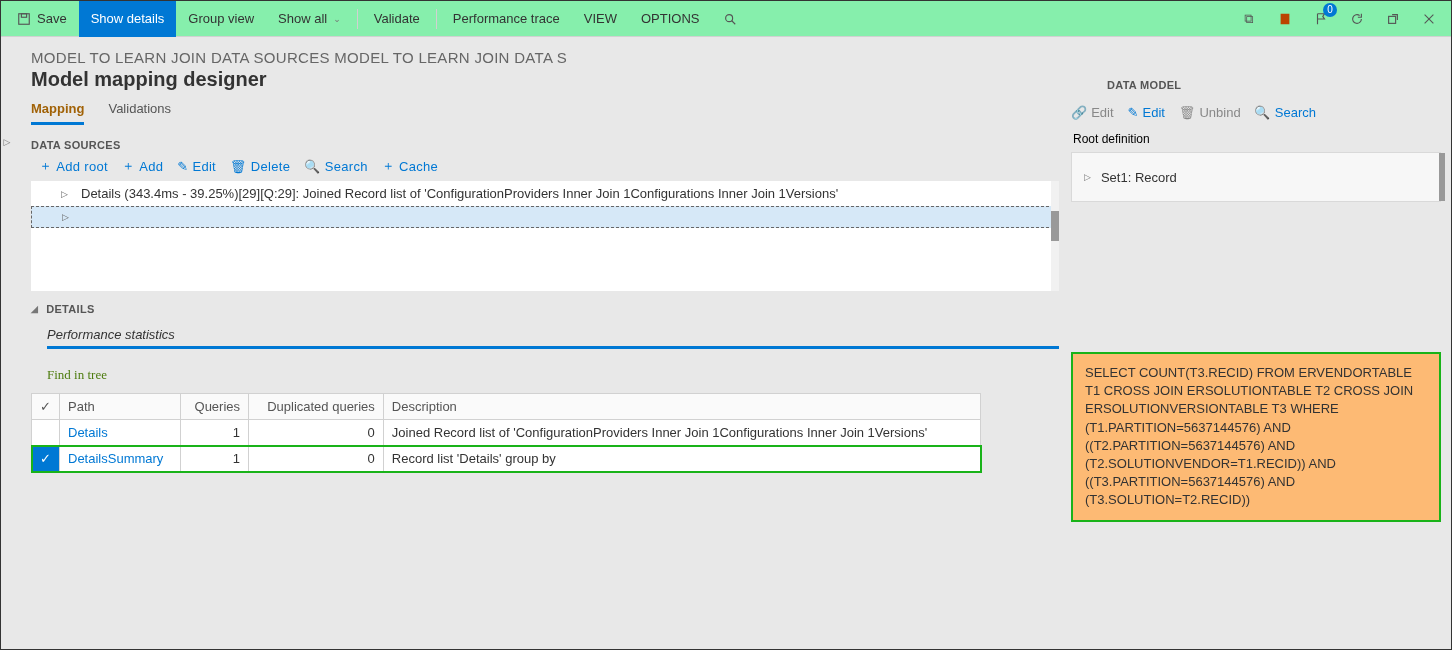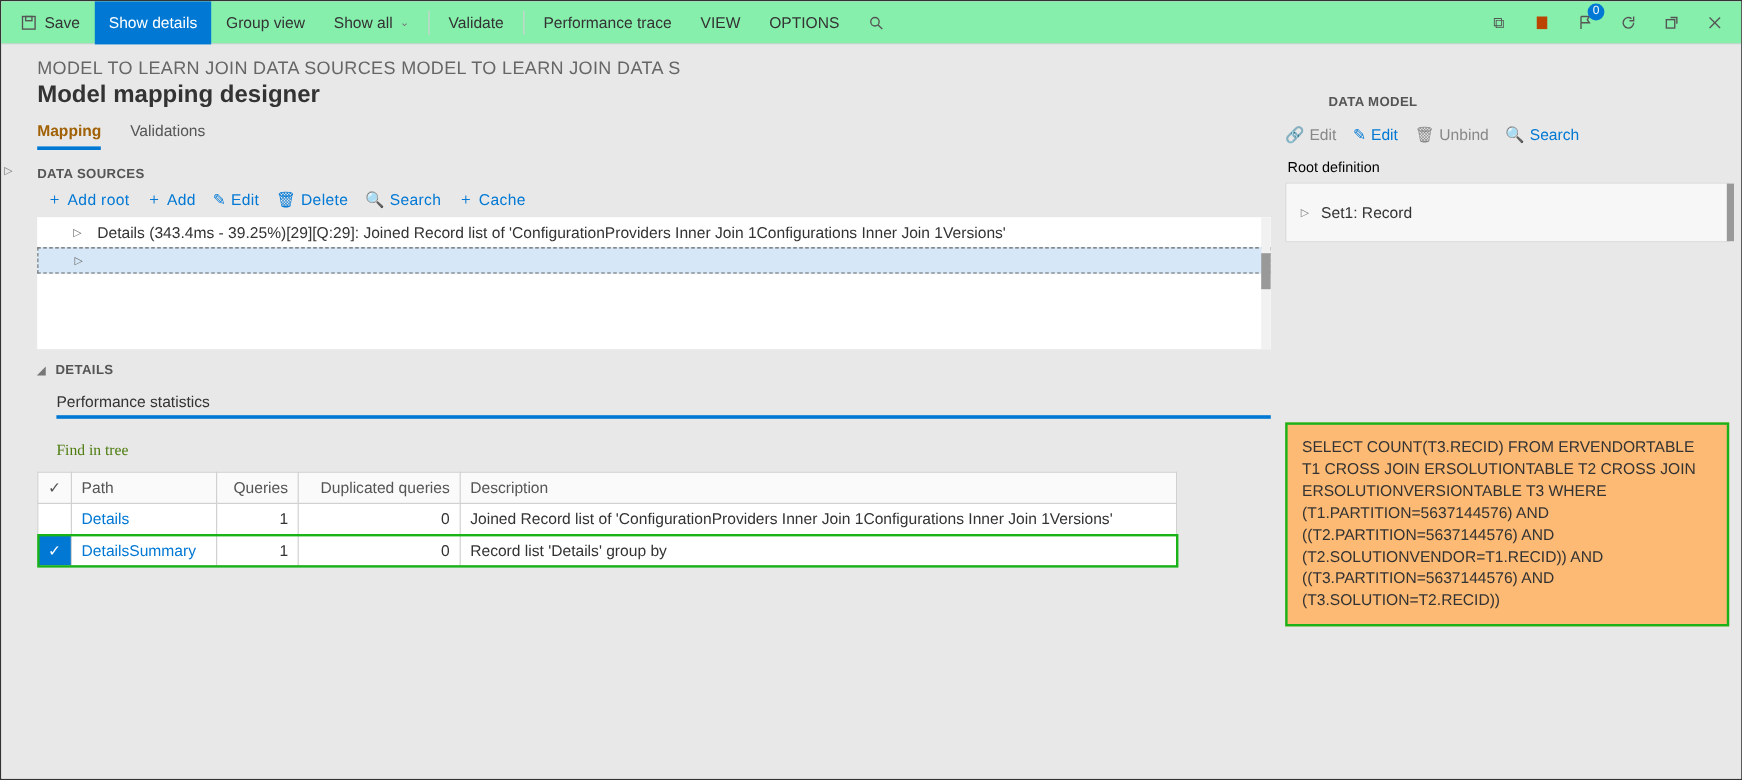--- a/index.html
+++ b/index.html
@@ -194,20 +194,21 @@
     letter-spacing: 0.3px;
   }
   .subtab {
     padding-bottom: 4px;
     display: inline-block;
     border-bottom: 3px solid #0078d4;
     color: #333;
     font-size: 13px;
     font-weight: 400;
     margin: 8px 0 4px 16px;
+    font-style: italic;
   }
   .find-link {
     color: #4d7c0f;
     margin: 14px 0 10px 16px;
     display: block;
     cursor: pointer;
     font-family: Liberation Serif, serif;
   }
   table.grid {
     border-collapse: collapse;

